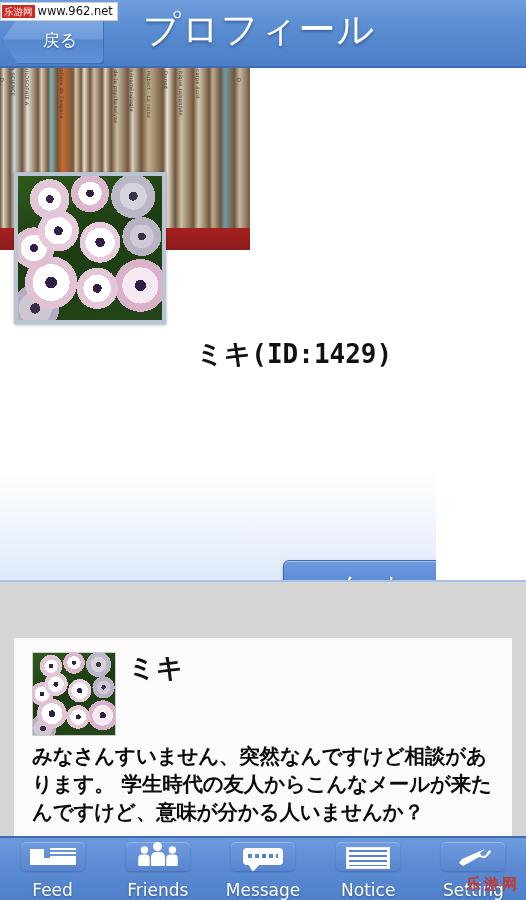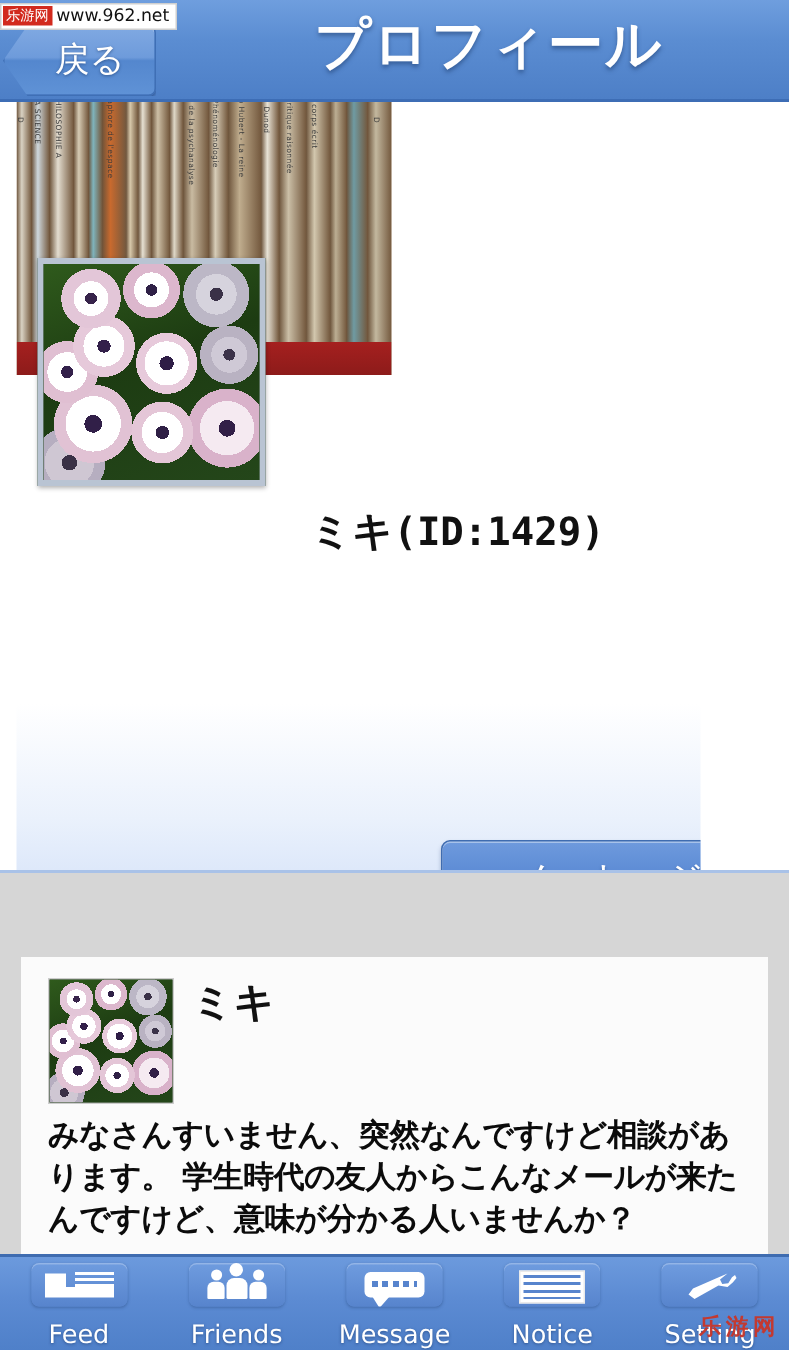--- a/index.html
+++ b/index.html
@@ -24,27 +24,27 @@
     left: 0; top: 0;
     width: 526px;
     height: 68px;
     background: linear-gradient(to bottom, #6f9ede 0%, #5b8dd2 40%, #4d7fc7 100%);
     border-bottom: 2px solid #3d6db5;
     box-sizing: border-box;
     overflow: hidden;
   }
   .header-title {
     position: absolute;
-    left: 112px;
+    left: 143px;
     top: 8px;
     width: 330px;
-    text-align: right;
+    text-align: left;
     color: #ffffff;
     font-size: 37px;
-    font-weight: bold;
+    font-weight: normal;
     letter-spacing: 1px;
     text-shadow: 0 2px 3px rgba(30,60,110,0.55);
     white-space: nowrap;
     line-height: 44px;
   }
   .header-sub {
     position: absolute;
     right: 6px;
     bottom: 2px;
     color: #7facee;
@@ -69,21 +69,21 @@
   }
   .back-label {
     position: absolute;
     left: 0; top: 0;
     width: 100px; height: 45px;
     line-height: 45px;
     padding-left: 14px;
     box-sizing: border-box;
     text-align: center;
     color: #ffffff;
-    font-size: 23px;
+    font-size: 17px;
     text-shadow: 0 1px 2px rgba(25,55,105,0.6);
   }
 
   
   .wm-topleft {
     position: absolute;
     left: 0; top: 2px;
     background: #ffffff;
     border: 1px solid #cfcfcf;
     padding: 1px 4px 2px 1px;
@@ -133,26 +133,25 @@
     margin-top: 1px;
     font-size: 15px;
     color: #c8362a;
     font-weight: bold;
     letter-spacing: 3px;
   }
 
   
   .profile-area {
     position: absolute;
-    left: 11px; top: 68px;
+    left: 0; top: 68px;
     width: 436px;
     height: 514px;
     background: linear-gradient(to bottom, #ffffff 0%, #ffffff 78%, #eaf1fc 93%, #dde8fa 100%);
     overflow: hidden;
-    padding-left: 20px;
   }
   .cover-photo {
     position: absolute;
     left: 0; top: 0;
     width: 250px;
     height: 182px;
     overflow: hidden;
     background: #8a6a4a;
   }
   .shelf-books {

